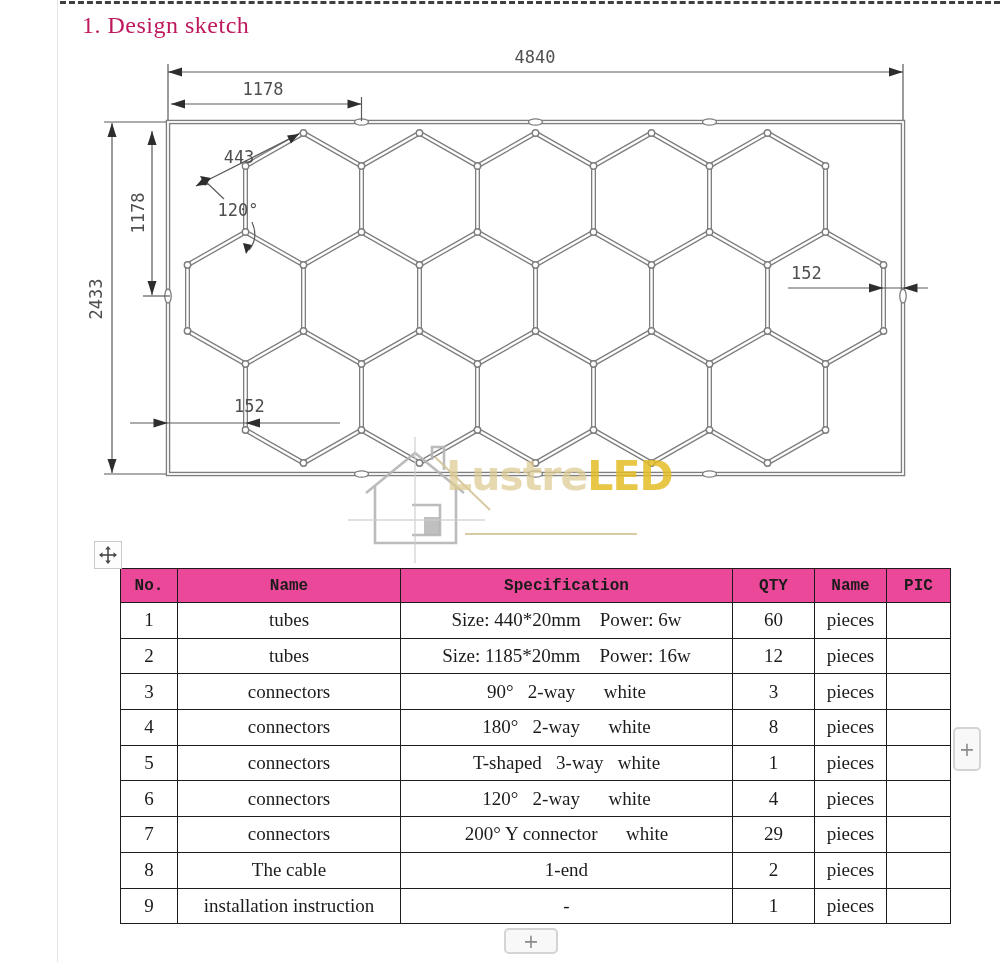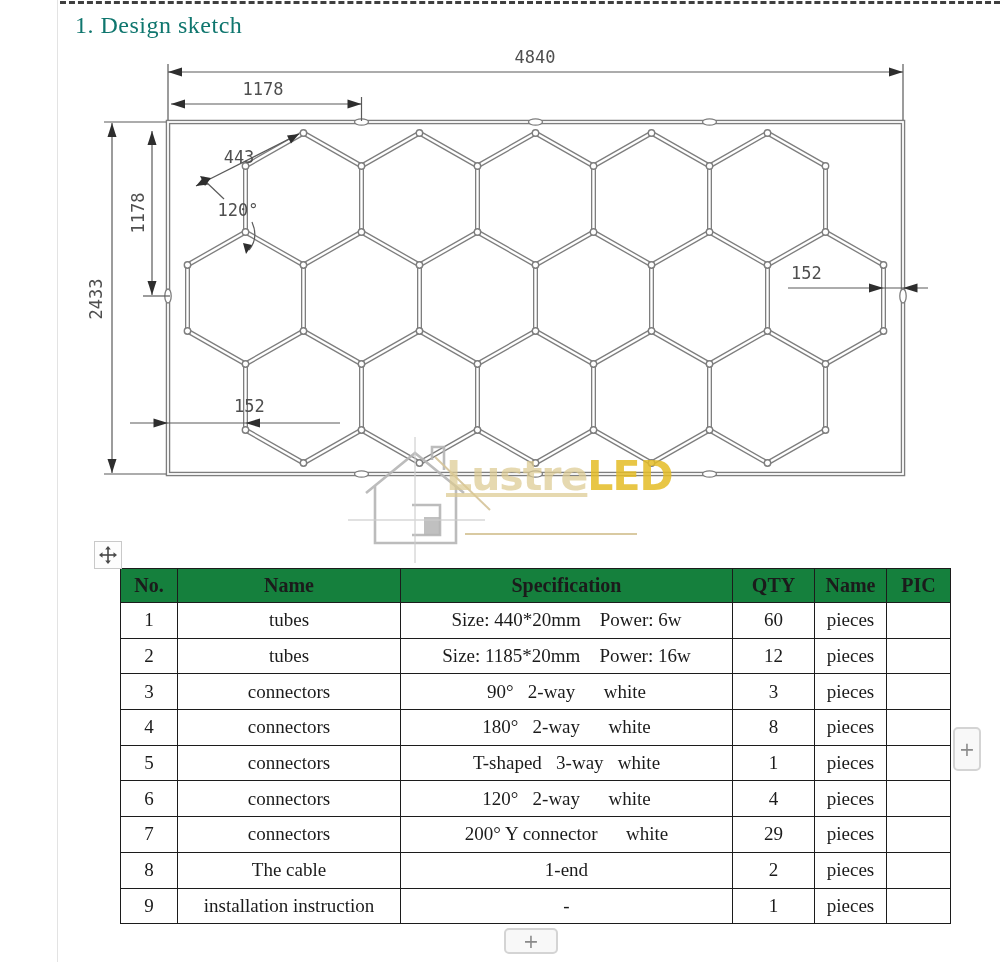--- a/index.html
+++ b/index.html
@@ -4,47 +4,47 @@
 <style>
   html,body{margin:0;padding:0;}
   body{
     width:1000px;height:962px;position:relative;background:#ffffff;
     font-family:"Liberation Serif",serif;overflow:hidden;color:#1b1b1b;
   }
   
   .top-rule{position:absolute;left:60px;top:1px;width:940px;height:0;
     border-top:3px dashed #3f3f3f;}
   .left-rule{position:absolute;left:57px;top:0;width:1px;height:962px;background:#e3e3e3;}
-  .doc-title{position:absolute;left:75px;top:12px;font-size:24px;letter-spacing:.5px;color:#0f766e;}
+  .doc-title{position:absolute;left:82px;top:12px;font-size:24px;letter-spacing:.5px;color:#be185d;}
   
   .sketch{position:absolute;left:0;top:0;}
   .tube-outer{fill:none;stroke:#7e7e7e;stroke-width:5;stroke-linejoin:round;}
   .tube-inner{fill:none;stroke:#ffffff;stroke-width:2.4;stroke-linejoin:round;}
   .frame-outer{fill:none;stroke:#7e7e7e;stroke-width:4.5;}
   .frame-inner{fill:none;stroke:#ffffff;stroke-width:1.8;}
   .joints circle{fill:#ffffff;stroke:#7e7e7e;stroke-width:1.4;}
   .conn{fill:#ffffff;stroke:#7e7e7e;stroke-width:1.3;}
   .dim line,.dim path{stroke:#5a5a5a;stroke-width:1.2;fill:none;}
   .dim polygon{fill:#2e2e2e;stroke:none;}
   .dim text{fill:#4f4f4f;font-family:"DejaVu Sans Mono",monospace;font-size:17px;}
   
   .wm-brand{position:absolute;left:446px;top:452px;font-family:"DejaVu Sans",sans-serif;
     font-size:41px;font-weight:bold;letter-spacing:-1px;white-space:nowrap;}
-  .wm-lustre{color:rgba(220,203,146,0.72);text-decoration:underline;}
+  .wm-lustre{color:rgba(220,203,146,0.72);}
   .wm-led{color:rgba(228,188,38,0.85);}
   .wm-tag{position:absolute;left:420px;top:492px;width:262px;text-align:center;
     font-family:"DejaVu Sans",sans-serif;color:#8f8f8f;}
   .wm-tag .l1{font-size:16px;}
   .wm-tag .l2{font-size:21px;margin-top:0px;color:#878787;}
   .wm-underline{position:absolute;left:465px;top:533px;width:172px;height:2px;background:#d9caa2;}
   
   .spec-table{position:absolute;left:120px;top:568px;border-collapse:collapse;table-layout:fixed;}
   .spec-table th,.spec-table td{border:1.6px solid #1c1c1c;text-align:center;vertical-align:middle;
     padding:0;overflow:hidden;}
-  .spec-table th{background:#15803d;font-size:20px;height:33px;font-weight:bold;}
+  .spec-table th{background:#ec4899;font-size:16px;height:33px;font-weight:bold;font-family:Liberation Mono, monospace;}
   .spec-table td{font-size:19px;height:34.7px;white-space:pre-wrap;}
   
   .move-handle{position:absolute;left:94px;top:541px;width:26px;height:26px;background:#fdfdfd;
     border:1px solid #c9c9c9;display:flex;align-items:center;justify-content:center;cursor:move;}
   .plus-btn{position:absolute;background:#f8f8f8;border:2px solid #d4d4d4;border-radius:5px;
     color:#8a8a8a;font-family:"DejaVu Sans",sans-serif;font-size:19px;line-height:1;
     display:flex;align-items:center;justify-content:center;cursor:pointer;}
   .plus-right{left:953px;top:727px;width:28px;height:44px;}
   .plus-bottom{left:504px;top:928px;width:54px;height:26px;}
 </style>

